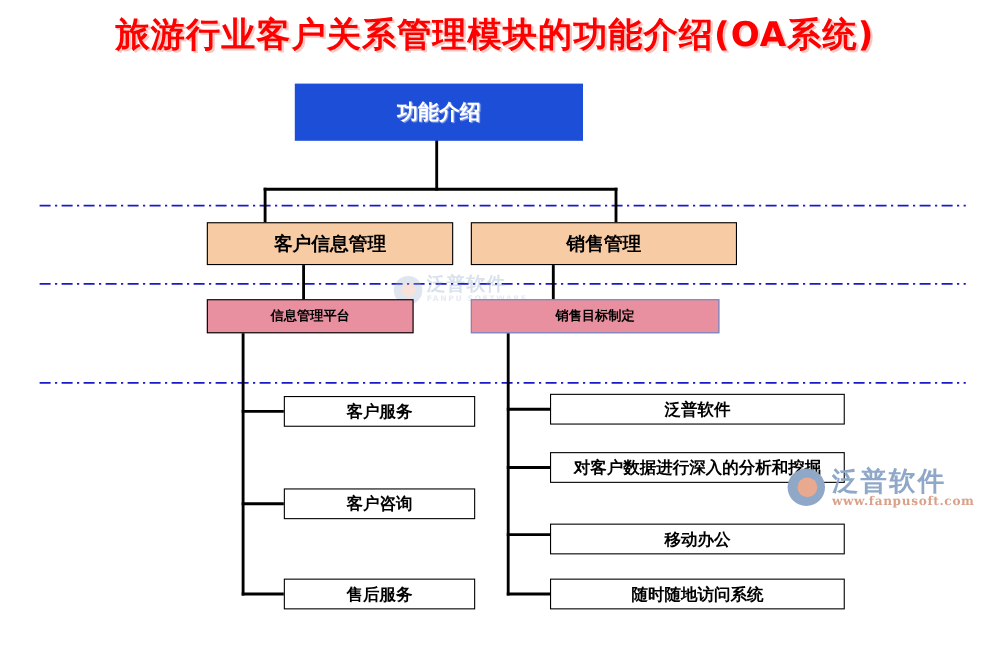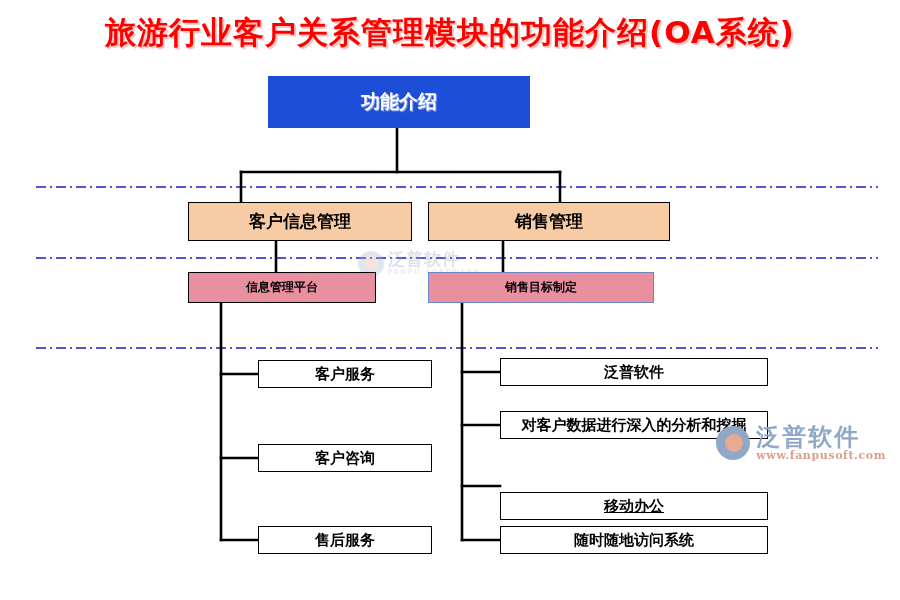--- a/index.html
+++ b/index.html
@@ -167,21 +167,21 @@
   <div class="node leaf" style="left:258px;top:360px;width:174px;height:28px;">客户服务</div>
 
   <div class="node leaf" style="left:258px;top:444px;width:174px;height:28px;">客户咨询</div>
 
   <div class="node leaf" style="left:258px;top:526px;width:174px;height:28px;">售后服务</div>
 
   <div class="node leaf" style="left:500px;top:358px;width:268px;height:28px;">泛普软件</div>
 
   <div class="node leaf wide" style="left:500px;top:411px;width:268px;height:28px;">对客户数据进行深入的分析和挖掘</div>
 
-  <div class="node leaf" style="left:500px;top:492px;width:268px;height:28px;text-decoration:underline;">移动办公</div>
+  <div class="node leaf" style="left:500px;top:476px;width:268px;height:28px;">移动办公</div>
 
   <div class="node leaf" style="left:500px;top:526px;width:268px;height:28px;">随时随地访问系统</div>
 
   <div class="logo">
     <div class="logo-mark"></div>
     <div class="logo-txt">
       <div class="logo-cn">泛普软件</div>
       <div class="logo-en">www.fanpusoft.com</div>
     </div>
   </div>

